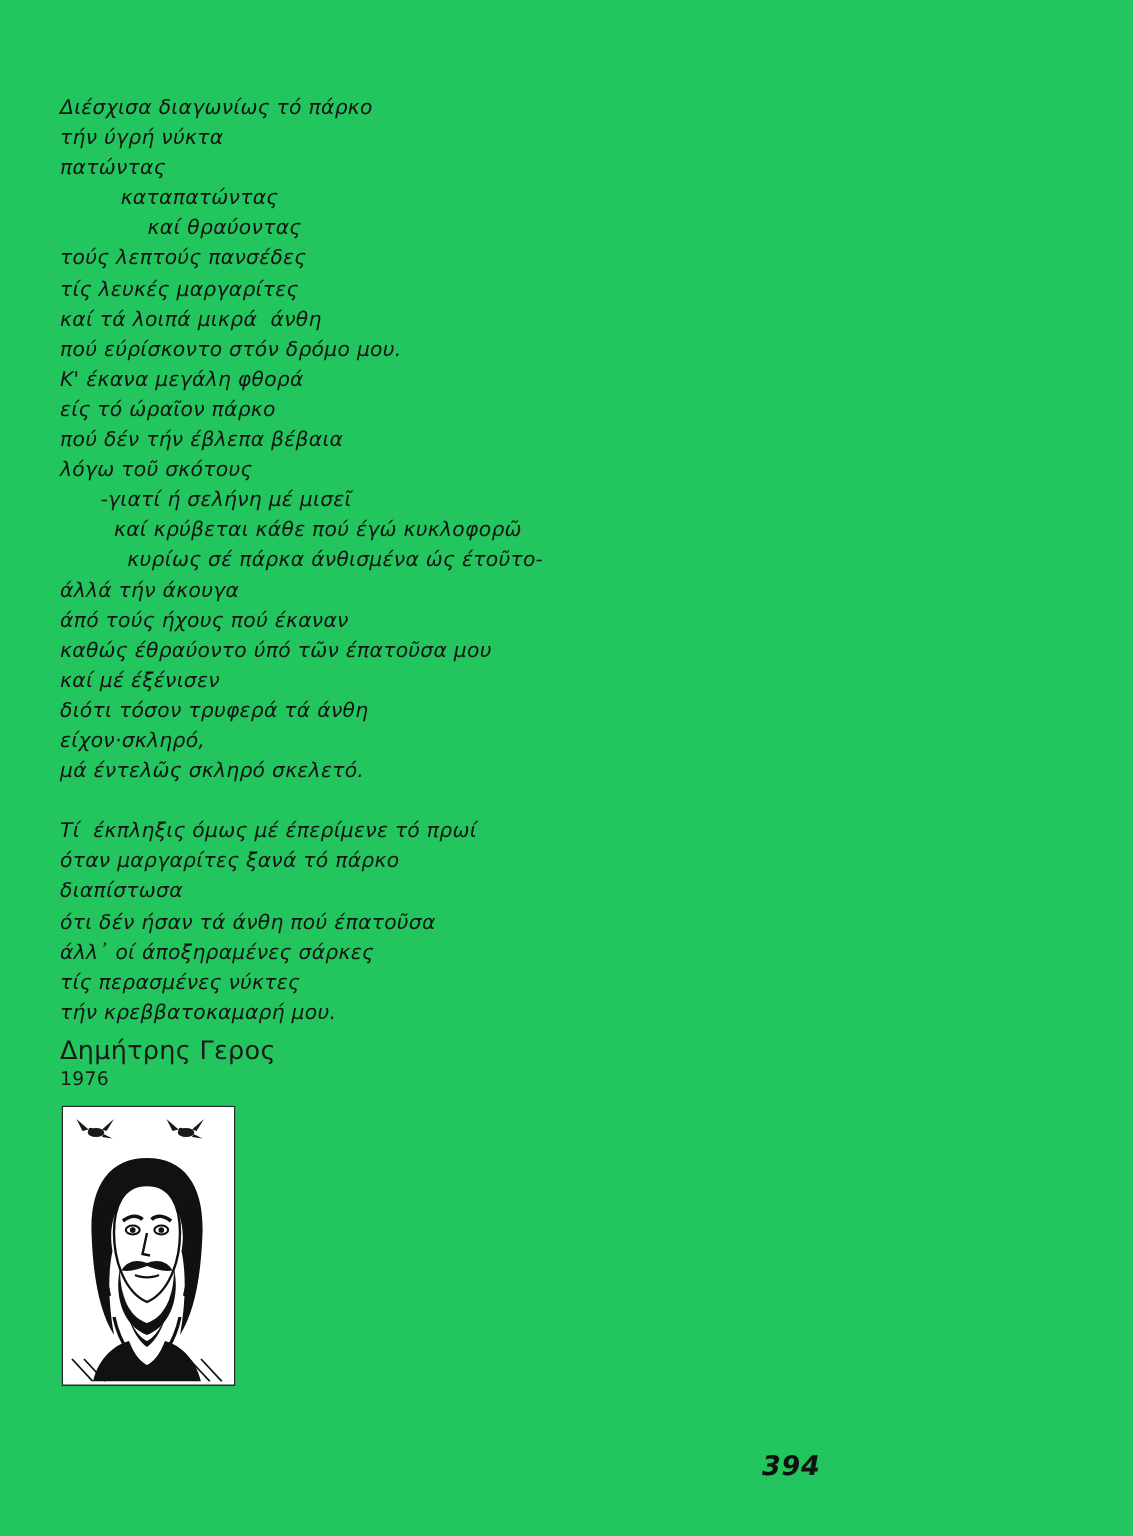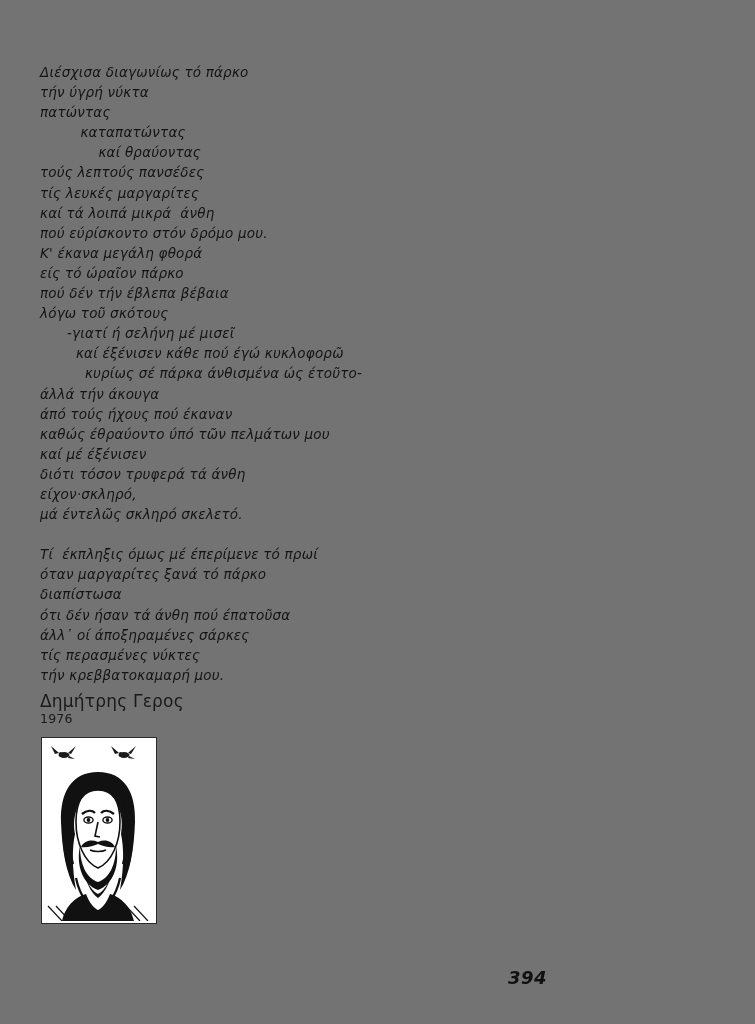--- a/index.html
+++ b/index.html
@@ -11,21 +11,21 @@
     width: 755px;
     height: 1024px;
     position: relative;
     font-family: "DejaVu Sans", sans-serif;
     color: #1a1a1a;
     overflow: hidden;
   }
   .page {
     position: absolute;
     inset: 0;
-    background: #737373;
+    background: #22c55e;
   }
   .poem {
     position: absolute;
     left: 40px;
     top: 62px;
     width: 600px;
   }
   .line {
     font-style: italic;
     font-size: 13.5px;
@@ -93,25 +93,25 @@
     <div class="line">             καί θραύοντας</div>
     <div class="line">τούς λεπτούς πανσέδες</div>
     <div class="line">τίς λευκές μαργαρίτες</div>
     <div class="line">καί τά λοιπά μικρά  άνθη</div>
     <div class="line">πού εύρίσκοντο στόν δρόμο μου.</div>
     <div class="line">Κ' έκανα μεγάλη φθορά</div>
     <div class="line">είς τό ώραῖον πάρκο</div>
     <div class="line">πού δέν τήν έβλεπα βέβαια</div>
     <div class="line">λόγω τοῦ σκότους</div>
     <div class="line">      -γιατί ή σελήνη μέ μισεῖ</div>
-    <div class="line">        καί έξένισεν κάθε πού έγώ κυκλοφορῶ</div>
+    <div class="line">        καί κρύβεται κάθε πού έγώ κυκλοφορῶ</div>
     <div class="line">          κυρίως σέ πάρκα άνθισμένα ώς έτοῦτο-</div>
     <div class="line">άλλά τήν άκουγα</div>
     <div class="line">άπό τούς ήχους πού έκαναν</div>
-    <div class="line">καθώς έθραύοντο ύπό τῶν πελμάτων μου</div>
+    <div class="line">καθώς έθραύοντο ύπό τῶν έπατοῦσα μου</div>
     <div class="line">καί μέ έξένισεν</div>
     <div class="line">διότι τόσον τρυφερά τά άνθη</div>
     <div class="line">είχον·σκληρό,</div>
     <div class="line">μά έντελῶς σκληρό σκελετό.</div>
     <div class="line blank"></div>
     <div class="line">Τί  έκπληξις όμως μέ έπερίμενε τό πρωί</div>
     <div class="line">όταν μαργαρίτες ξανά τό πάρκο</div>
     <div class="line">διαπίστωσα</div>
     <div class="line">ότι δέν ήσαν τά άνθη πού έπατοῦσα</div>
     <div class="line">άλλ᾽ οί άποξηραμένες σάρκες</div>

